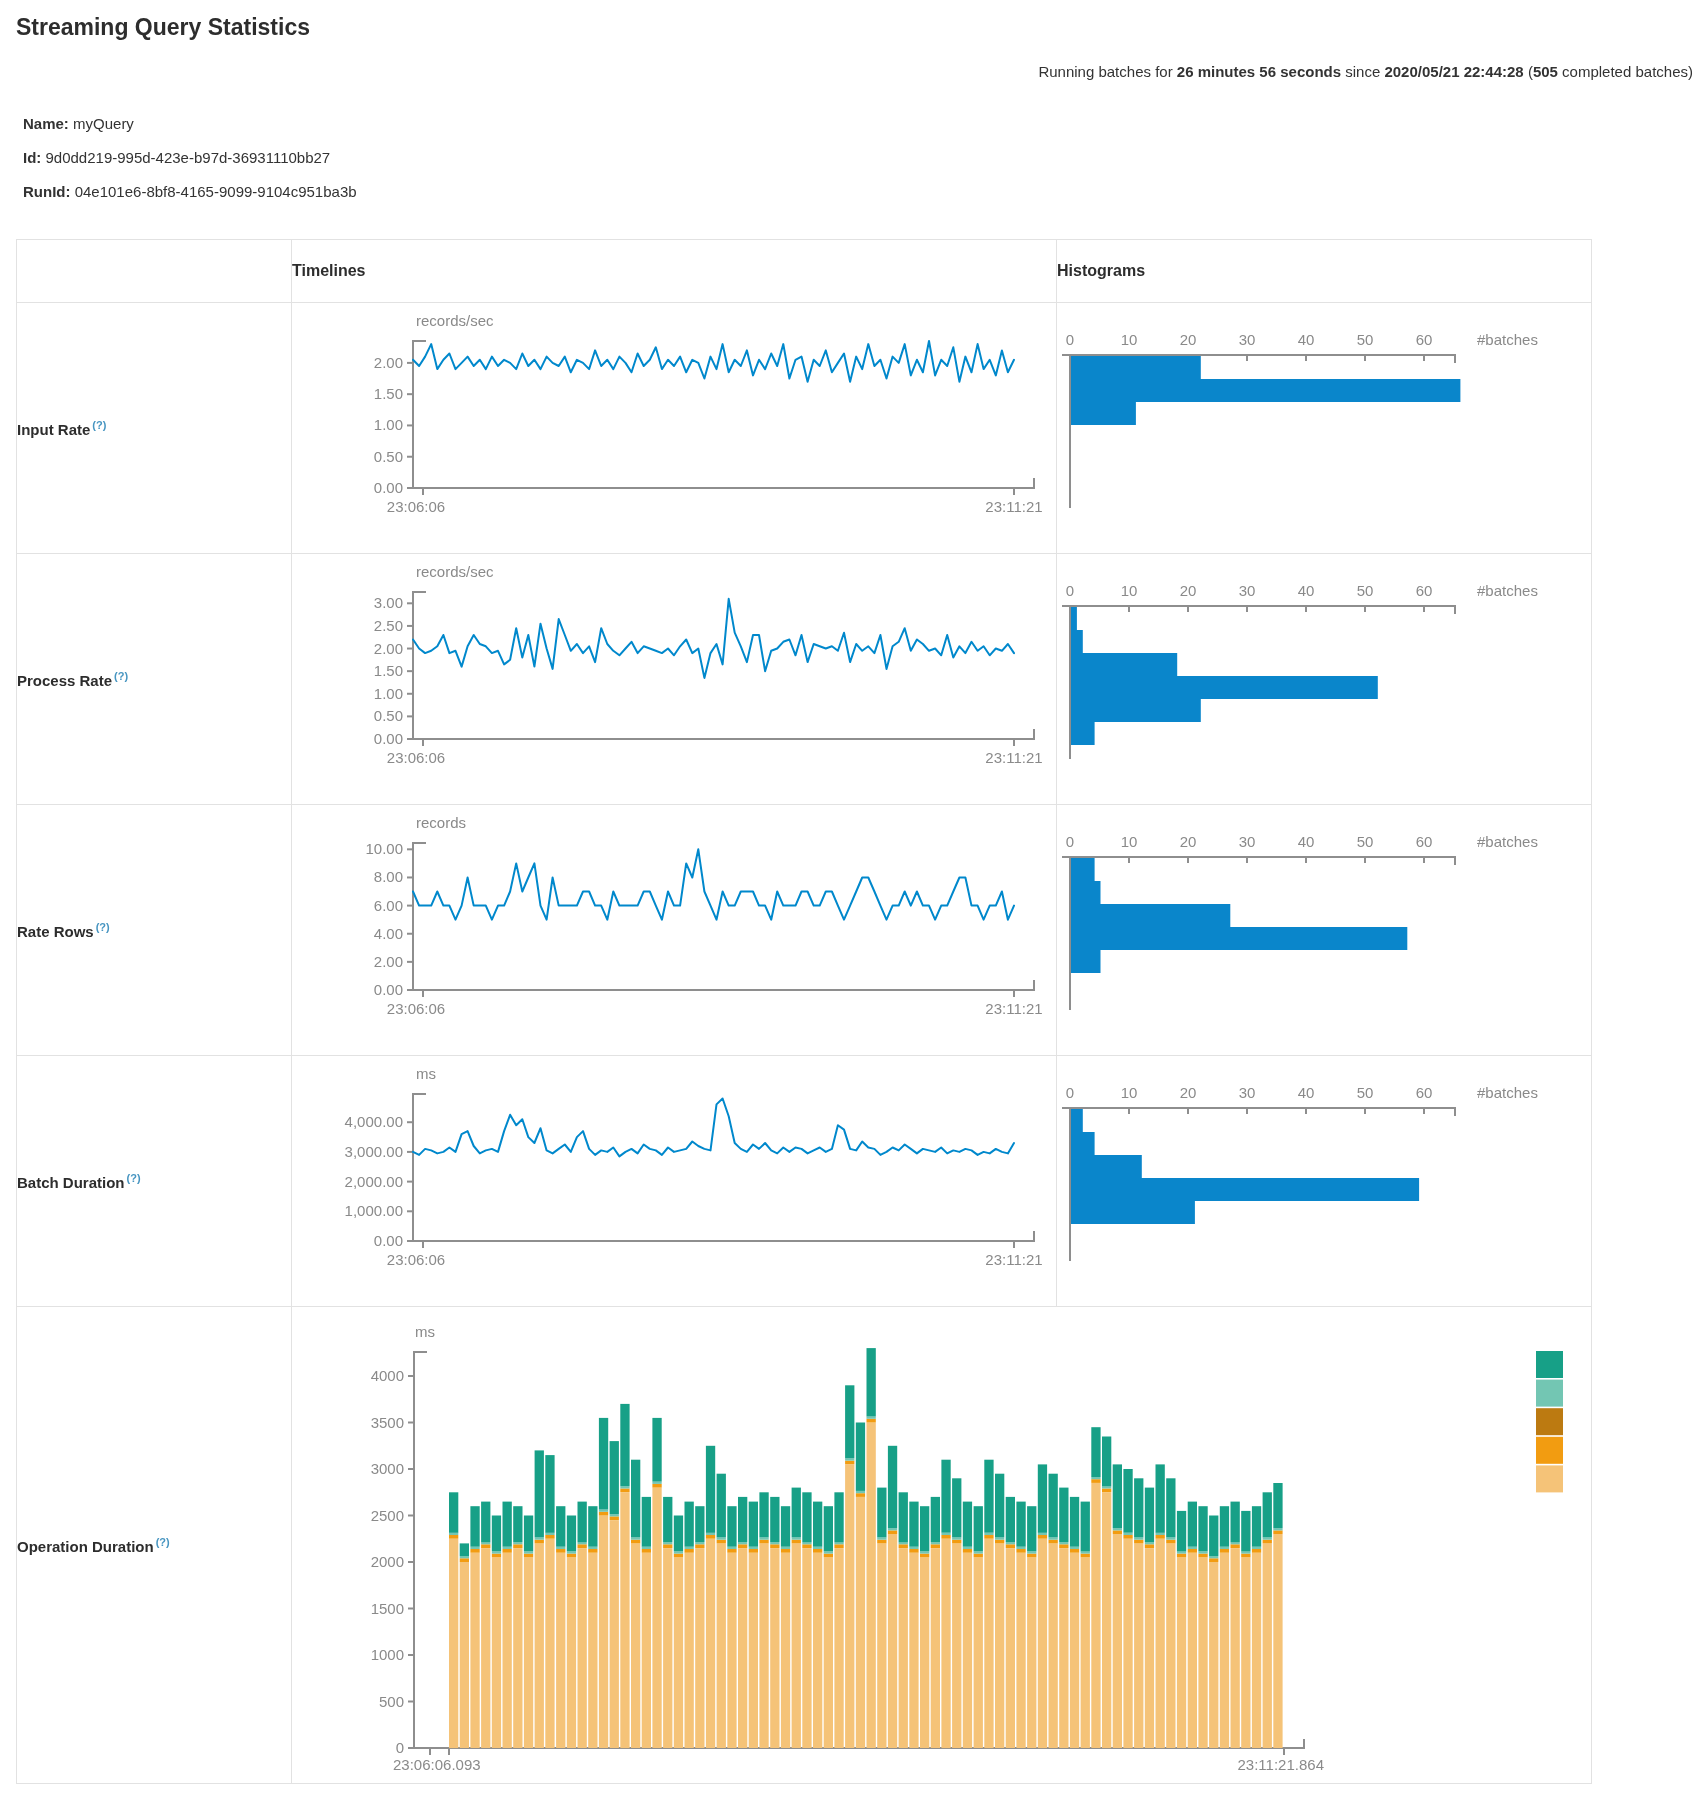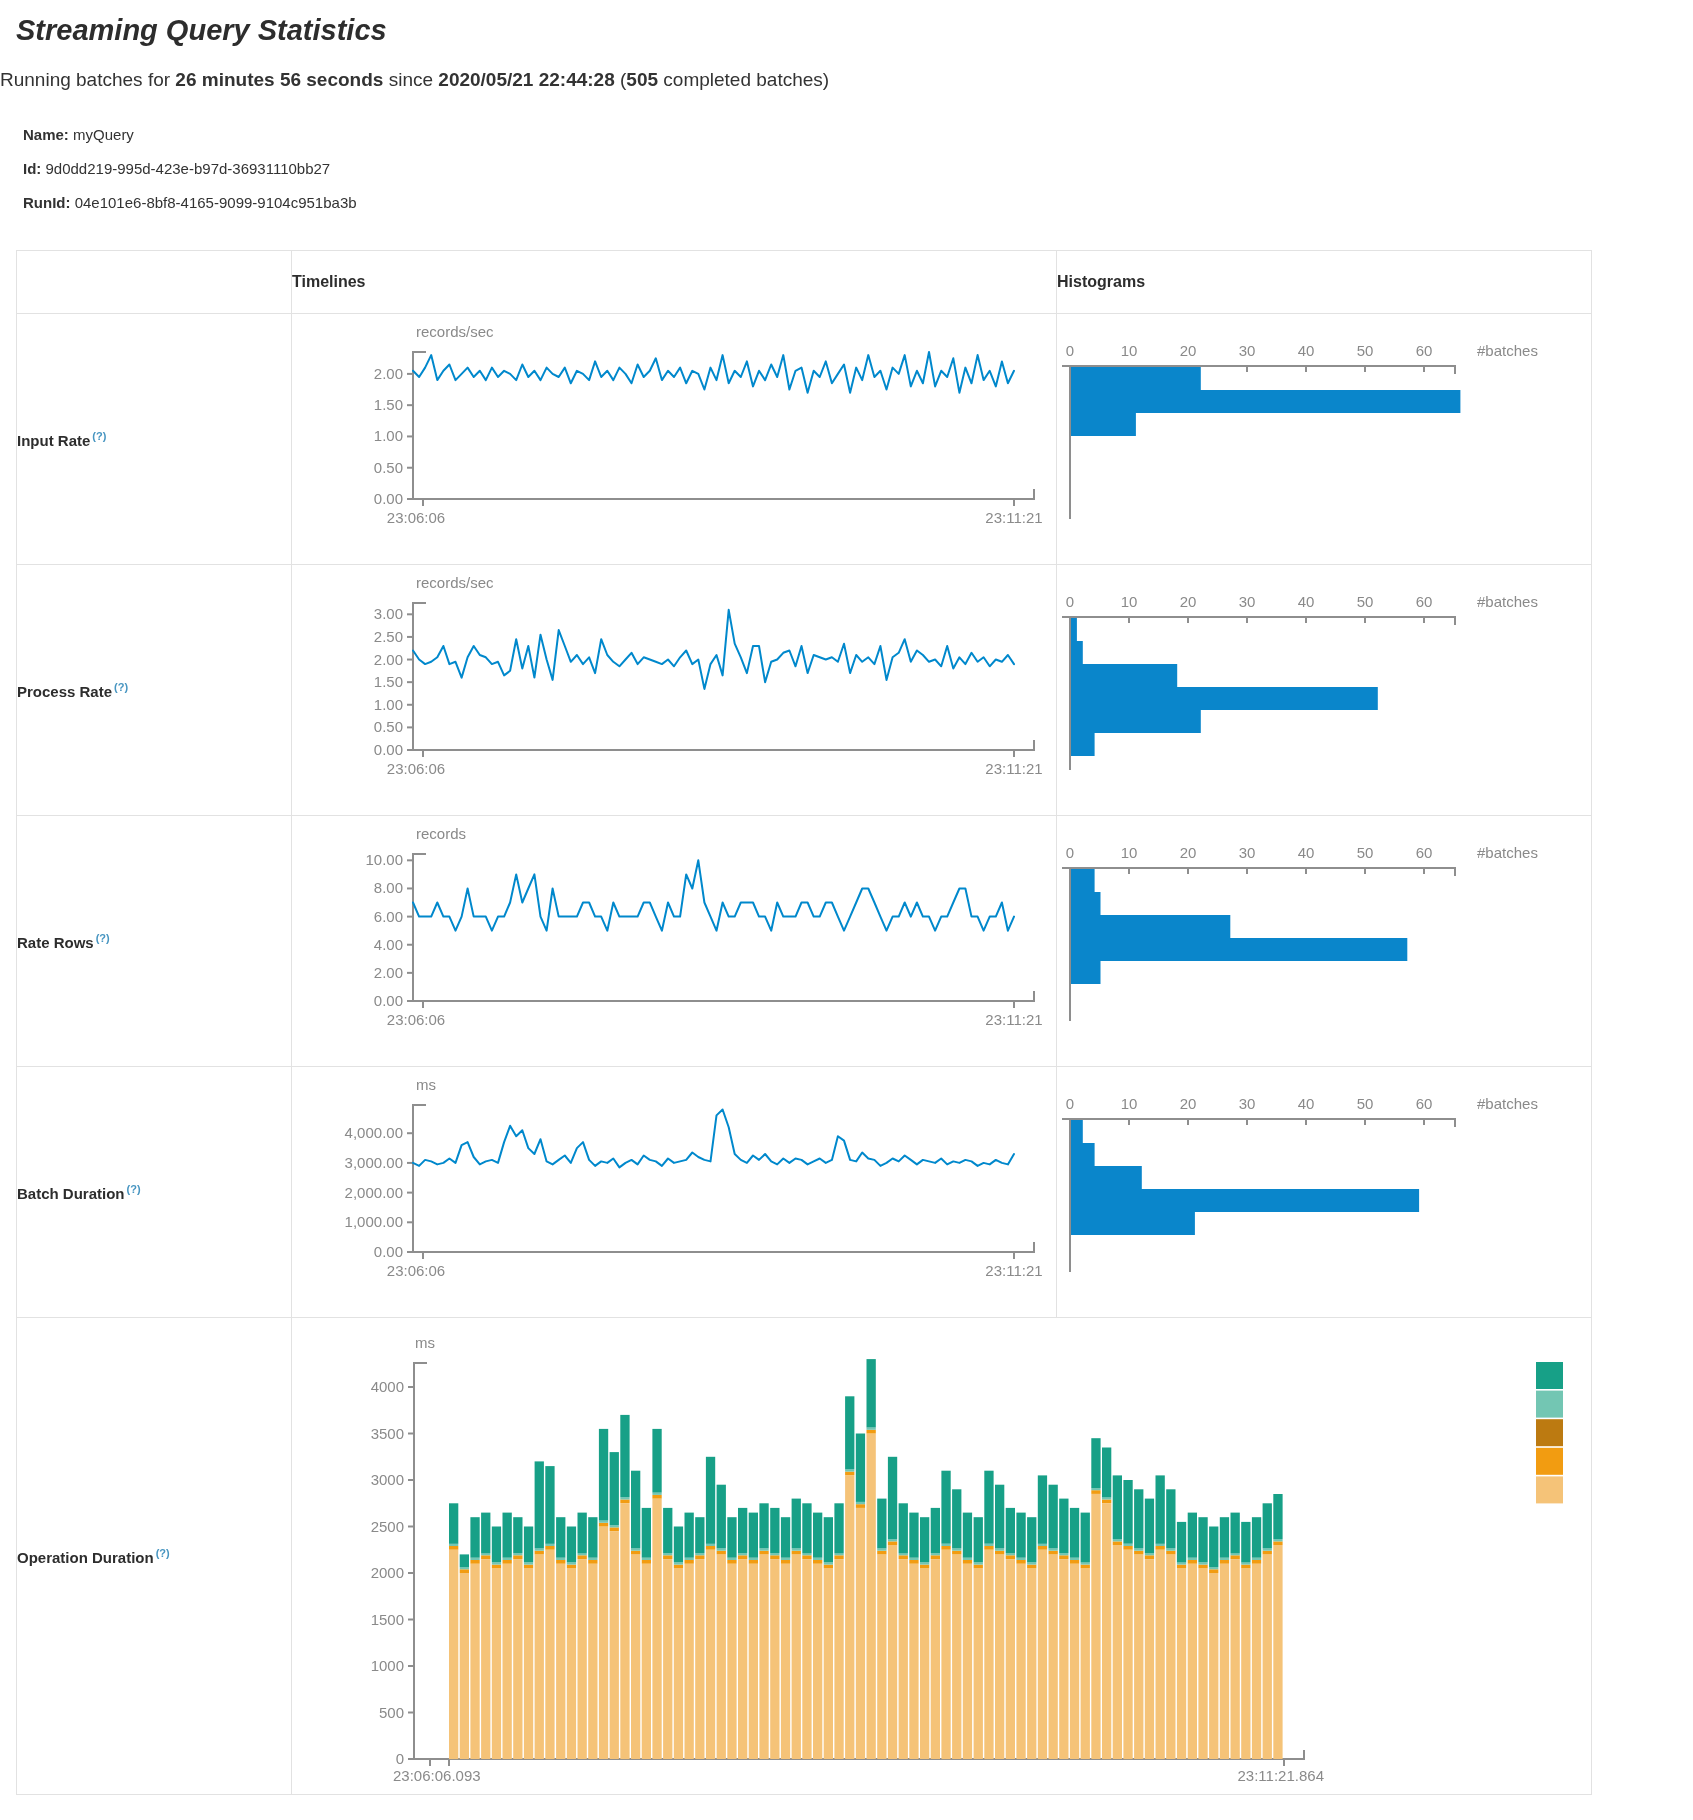--- a/index.html
+++ b/index.html
@@ -1,19 +1,19 @@
 <!DOCTYPE html>
 <html><head>
 <meta charset="utf-8">
 <style>
   html,body{margin:0;padding:0;background:#fff;}
   body{width:1693px;height:1820px;overflow:hidden;
        font-family:"Liberation Sans",sans-serif;color:#333;}
-  h1{margin:14px 0 0 16px;font-size:29px;font-weight:bold;color:#2d2d2d;font-style:italic;}
-  .subtitle{margin:22px 0 0 0;font-size:19px;color:#333;}
+  h1{margin:14px 0 0 16px;font-size:23px;font-weight:bold;color:#2d2d2d;}
+  .subtitle{margin:22px 0 0 16px;font-size:15px;color:#333;text-align:right;}
   .meta{margin:30px 0 0 16px;font-size:15px;line-height:27px;color:#333;}
   .meta p{margin:7px;}
   table.stats{margin:34px 0 0 16px;border-collapse:collapse;table-layout:fixed;width:1575px;}
   table.stats td{border:1px solid #e2e2e2;padding:0;vertical-align:middle;}
   td.head-cell{height:62px;font-weight:bold;font-size:16px;padding-left:13px;color:#2d2d2d;}
   td.label-cell{padding-left:14px;font-weight:bold;font-size:15px;color:#2d2d2d;}
   .help{color:#4795c1;font-size:11px;vertical-align:super;margin-left:2px;}
   td.chart-cell{position:relative;height:250px;}
   td.op-cell{position:relative;height:476px;}
   .chart{position:absolute;left:0;top:0;right:0;bottom:0;text-align:center;}

